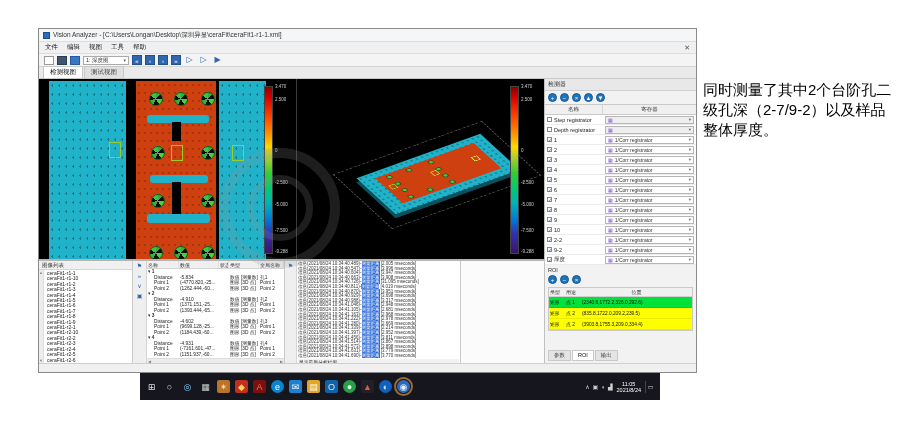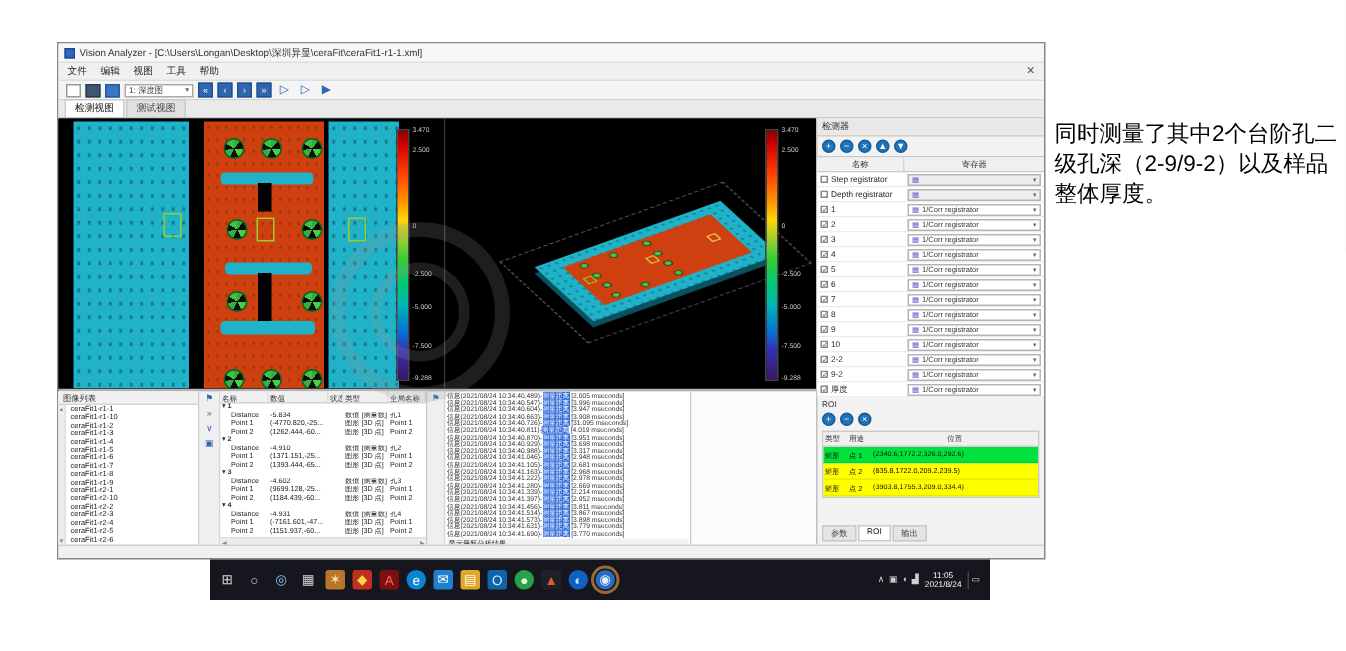--- a/index.html
+++ b/index.html
@@ -767,14 +767,14 @@
       </span>
     <span class="clock">
       <span>11:05</span><br>
       <span>2021/8/24</span>
     </span>
     <span class="notif">▭</span>
   </span>
 </div>
 
 <div class="annotation">
-  <p>同时测量了其中2个台阶孔二级孔深（2-9/9-2）以及样品整体厚度。</p>
+  <p>同时测量了其中2个台阶孔二级孔深（2-7/9-2）以及样品整体厚度。</p>
 </div>
 
 </body></html>

